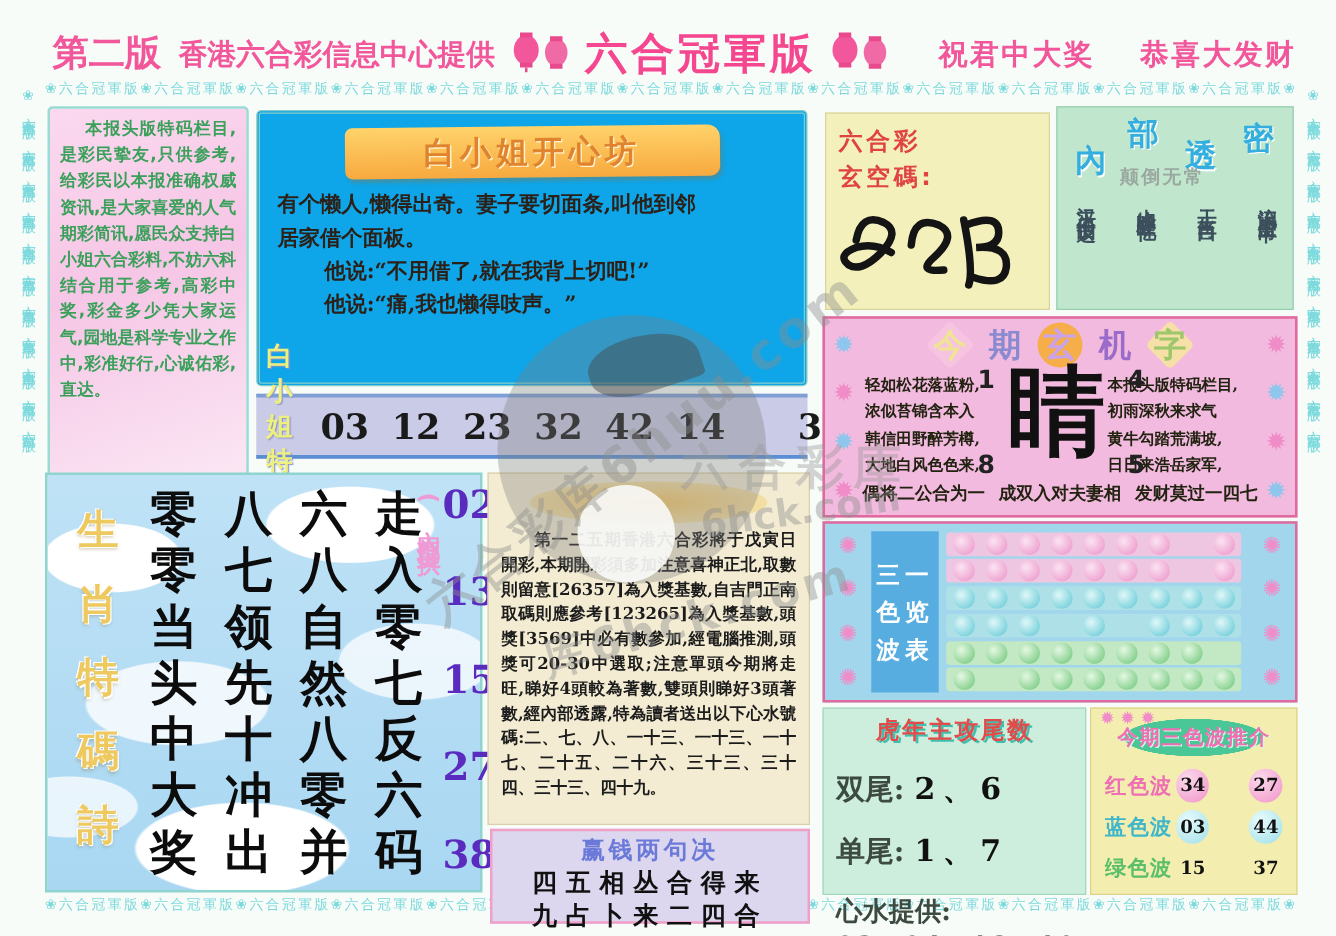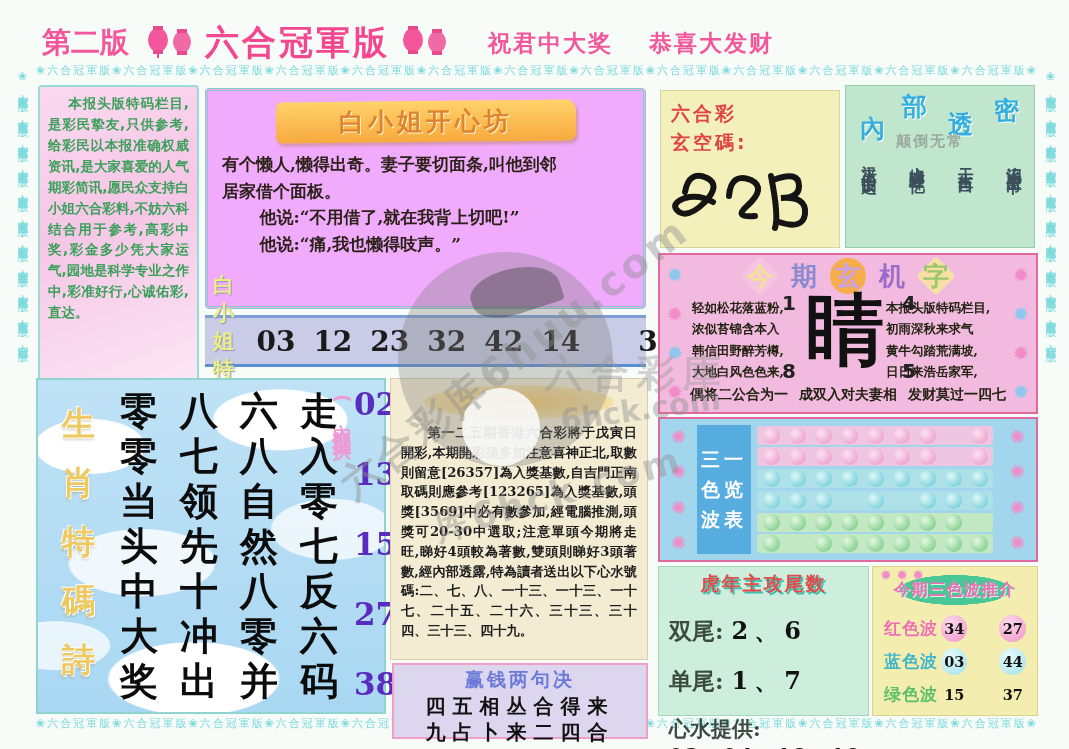--- a/index.html
+++ b/index.html
@@ -22,21 +22,21 @@
   .box{position:absolute;box-sizing:border-box;}
   
   .pub{left:38px;top:85px;width:161px;height:300px;border:2px solid #9adbd6;border-radius:4px;
        background:linear-gradient(160deg,#fbd9ef 0%,#f6c6e6 45%,#fbe7f4 100%);padding:6px 8px;}
   .pub-title{background:#efe7fb;border-radius:14px;margin:4px 8px 8px;text-align:center;
        color:#e8372f;font-size:20px;font-weight:bold;letter-spacing:2px;padding:3px 0;
        box-shadow:0 1px 2px rgba(140,80,160,.4);}
   .pub-body{color:#3aa05a;font-size:13.5px;line-height:1.55;font-weight:bold;margin:0;
        text-align:justify;text-indent:1.5em;}
   
-  .kxf{left:205px;top:88px;width:441px;height:221px;background:#f0abfc;border:3px double #86ccc6;
+  .kxf{left:205px;top:88px;width:441px;height:221px;background:#0ea5e9;border:3px double #86ccc6;
        border-radius:4px;padding:4px 14px;}
   .kxf-banner{width:300px;margin:6px auto 10px;background:linear-gradient(180deg,#ffd36b,#f7a93e);
        border-radius:6px 10px 8px 6px;text-align:center;padding:4px 0;transform:rotate(-.6deg);
        box-shadow:2px 3px 3px rgba(160,110,40,.35);}
   .kxf-banner span{color:#e0832e;font-size:25px;font-weight:bold;letter-spacing:4px;
        text-shadow:1px 1px 0 #fff3cf;}
   .kxf-lines p{margin:2px 0;color:#2c2118;font-size:17px;font-weight:bold;line-height:1.45;
        font-family:"DejaVu Serif",serif;}
   .kxf-lines p.ind{text-indent:2.2em;}
   
@@ -171,20 +171,21 @@
 
 <div class="page">
 
   <div class="strip h pattern-fill" style="left:36px;top:63px;width:1002px;">❀六合冠軍版❀六合冠軍版❀六合冠軍版❀六合冠軍版❀六合冠軍版❀六合冠軍版❀六合冠軍版❀六合冠軍版❀六合冠軍版❀六合冠軍版❀六合冠軍版❀六合冠軍版❀六合冠軍版❀六合冠軍版❀六合冠軍版❀六合冠軍版</div>
   <div class="strip h pattern-fill" style="left:36px;top:716px;width:1002px;">❀六合冠軍版❀六合冠軍版❀六合冠軍版❀六合冠軍版❀六合冠軍版❀六合冠軍版❀六合冠軍版❀六合冠軍版❀六合冠軍版❀六合冠軍版❀六合冠軍版❀六合冠軍版❀六合冠軍版❀六合冠軍版❀六合冠軍版❀六合冠軍版</div>
   <div class="strip v pattern-fill" style="left:14px;top:70px;height:644px;">❀六合冠軍版❀六合冠軍版❀六合冠軍版❀六合冠軍版❀六合冠軍版❀六合冠軍版❀六合冠軍版❀六合冠軍版❀六合冠軍版❀六合冠軍版❀六合冠軍版</div>
   <div class="strip v pattern-fill" style="left:1042px;top:70px;height:644px;">❀六合冠軍版❀六合冠軍版❀六合冠軍版❀六合冠軍版❀六合冠軍版❀六合冠軍版❀六合冠軍版❀六合冠軍版❀六合冠軍版❀六合冠軍版❀六合冠軍版</div>
 
   <div class="hdr">
     <span class="ed">第二版</span>
+    <span class="prov">香港六合彩信息中心提供</span>
     <span class="lan">
       <svg width="48" height="34" viewBox="0 0 48 34">
           <ellipse cx="12" cy="16" rx="10" ry="12" fill="#f2579b"></ellipse>
           <rect x="7" y="2" width="10" height="4" fill="#e94a8d"></rect>
           <rect x="7" y="26" width="10" height="4" fill="#e94a8d"></rect>
           <line x1="12" y1="30" x2="12" y2="34" stroke="#e94a8d" stroke-width="2"></line>
           <ellipse cx="36" cy="18" rx="9" ry="11" fill="#f06ba6"></ellipse>
           <rect x="31" y="5" width="10" height="4" fill="#e94a8d"></rect>
           <rect x="31" y="27" width="10" height="4" fill="#e94a8d"></rect>
         </svg>

